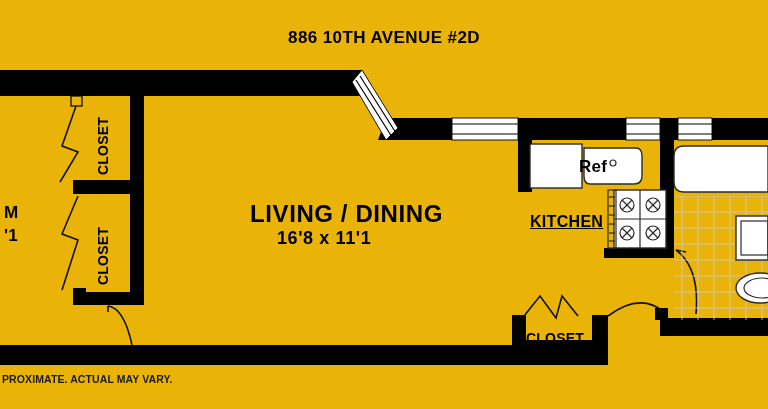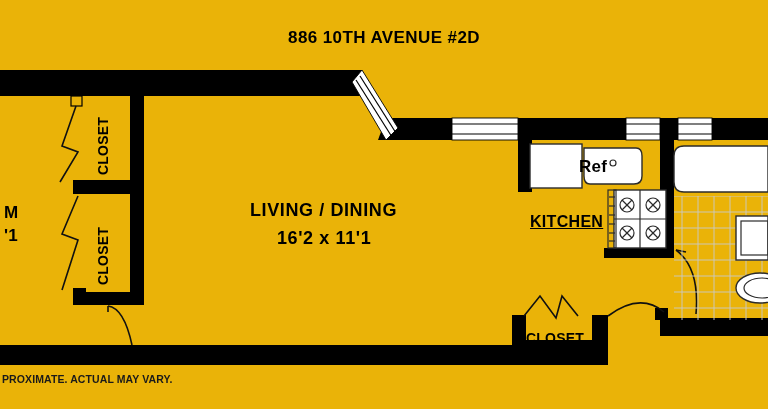--- a/index.html
+++ b/index.html
@@ -44,21 +44,21 @@
     top: 28px;
     left: 0;
     width: 768px;
     text-align: center;
     font-size: 17px;
     letter-spacing: 0.4px;
   }
   #living-name {
     top: 200px;
     left: 250px;
-    font-size: 18px;
+    font-size: 24px;
     letter-spacing: 0.6px;
   }
   #living-dims {
     top: 228px;
     left: 277px;
     font-size: 18px;
     letter-spacing: 0.6px;
   }
   #kitchen-name {
     top: 213px;
@@ -298,21 +298,21 @@
         <ellipse class="fixture-line" cx="762" cy="288" rx="18" ry="10"></ellipse>
       </g>
     </g>
 
   </svg>
 
   <div class="label" id="plan-title">886 10TH AVENUE #2D</div>
 
   <div class="label" id="living-name">LIVING / DINING</div>
 
-  <div class="label" id="living-dims">16'2 x 11'1</div>
+  <div class="label" id="living-dims">16'8 x 11'1</div>
 
   <div class="label" id="kitchen-name">KITCHEN</div>
 
   <div class="label" id="fridge-name">Ref</div>
 
   <div class="label closet-vert" id="closet-upper-name">CLOSET</div>
 
   <div class="label closet-vert" id="closet-lower-name">CLOSET</div>
 
   <div class="label" id="closet-bottom-name">CLOSET</div>

